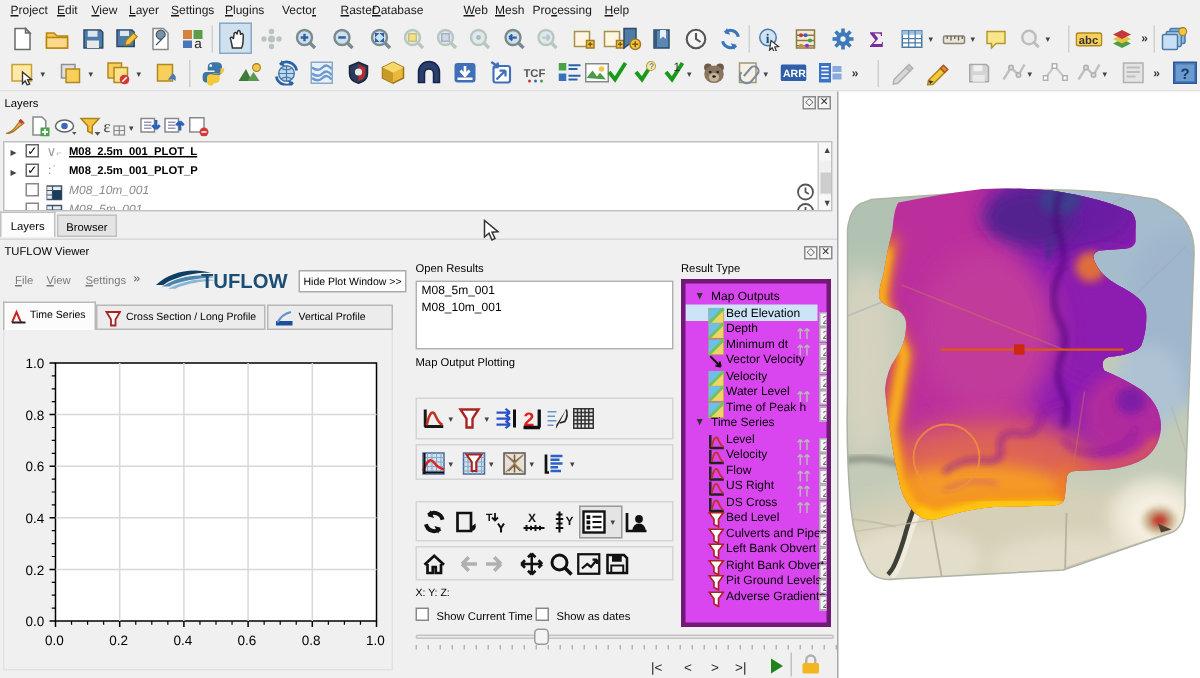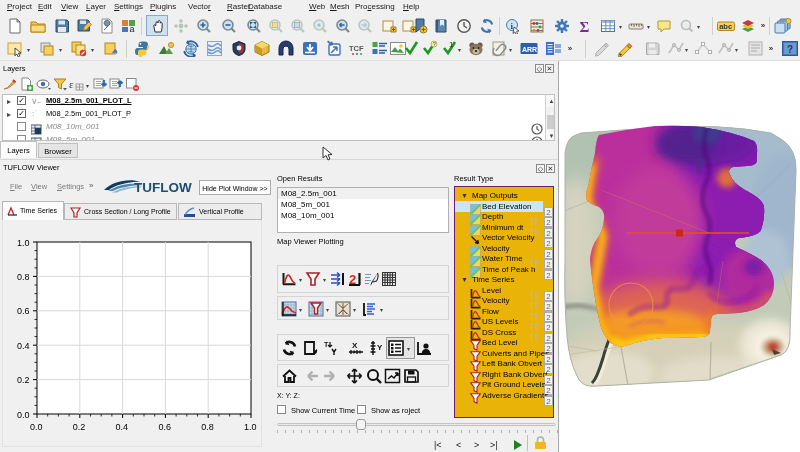--- a/index.html
+++ b/index.html
@@ -588,21 +588,21 @@
     </div>
 
   <div class="abs" style="left:2px;top:33px;width:553px;height:47px;background:#fff;border:1px solid #c0c0c0;overflow:hidden">
     <div class="abs" style="left:4px;top:2px;font-size:8px;color:#444">▸</div>
     <div class="abs" style="left:14px;top:1px;width:9px;height:9px;border:1px solid #666;background:#fff;font-size:8px;line-height:8px;text-align:center">✓</div>
     <div class="abs" style="left:28px;top:1px;font-size:9px;color:#9a9a9a">∨<span style="font-size:6px">⌐</span></div>
     <div class="abs" style="left:43px;top:1px;font-size:7.5px;font-weight:bold;text-decoration:underline">M08_2.5m_001_PLOT_L</div>
     <div class="abs" style="left:4px;top:15px;font-size:8px;color:#444">▸</div>
     <div class="abs" style="left:14px;top:14px;width:9px;height:9px;border:1px solid #666;background:#fff;font-size:8px;line-height:8px;text-align:center">✓</div>
     <div class="abs" style="left:29px;top:14px;font-size:8px;color:#888;letter-spacing:1px">:˙</div>
-    <div class="abs" style="left:43px;top:14px;font-size:7.5px;font-weight:normal">M08_2.5m_001_PLOT_P</div>
+    <div class="abs" style="left:43px;top:14px;font-size:7.5px;font-weight:bold">M08_2.5m_001_PLOT_P</div>
     <div class="abs" style="left:14px;top:27px;width:9px;height:9px;border:1px solid #888;background:#fff"></div>
     <div class="abs" style="left:28px;top:26px"><svg width="11" height="11">
           <rect x="0" y="1" width="10" height="9" fill="#e8eef4" stroke="#456" stroke-width="1"></rect>
           <path d="M0 4 h10 M4 1 v9 M0 7 h10" stroke="#456" stroke-width="0.8"></path>
           <rect x="4" y="4" width="6" height="6" fill="#1b3c5c"></rect>
         </svg></div>
     <div class="abs" style="left:43px;top:27px;font-size:8px;font-style:italic;color:#8a8a8a">M08_10m_001</div>
     <div class="abs" style="left:14px;top:40px;width:9px;height:9px;border:1px solid #888;background:#fff"></div>
     <div class="abs" style="left:28px;top:39px"><svg width="11" height="11">
           <rect x="0" y="1" width="10" height="9" fill="#e8eef4" stroke="#456" stroke-width="1"></rect>
@@ -744,25 +744,24 @@
           <text x="112.6" y="210">0.4</text>
           <text x="155.4" y="210">0.6</text>
           <text x="198.2" y="210">0.8</text>
           <text x="241" y="210">1.0</text>
       </g>
     </svg>
   </div>
 
   <div class="abs" style="left:277px;top:14px;font-size:7.5px">Open Results</div>
   <div class="abs" style="left:277px;top:27px;width:172px;height:46px;background:#fff;border:1px solid #b0b0b0;font-size:8px">
-    <div style="background:#f0f0f0;padding:1px 0 0 3px;height:11px">M08_2.5m_001</div>
     <div style="padding:1px 0 0 3px;height:11px">M08_5m_001</div>
     <div style="padding:1px 0 0 3px;height:11px">M08_10m_001</div>
   </div>
-  <div class="abs" style="left:277px;top:77px;font-size:7.5px">Map Viewer Plotting</div>
+  <div class="abs" style="left:277px;top:77px;font-size:7.5px">Map Output Plotting</div>
   <div id="mframe1" class="abs" style="left:277px;top:105px;width:172px;height:28px;border:1px solid #d4d4d4">
       <div class="i" style="left:3px;top:4px;width:16px;height:17px">
         <svg width="16" height="16" viewBox="0 0 16 16">
           <path d="M2.5 2 V13.5 M2 13.3 H14.5" stroke="#181818" stroke-width="2"></path>
           <path d="M3.5 12.5 C5.5 2.5 8 2.5 9.5 6.5 C10.8 9.5 12.5 11.5 14 12.2" stroke="#c23326" stroke-width="1.7" fill="none"></path>
         </svg>
       </div>
 <div class="dd" style="left:19px;top:4px">▾</div>
 <div class="i" style="left:27px;top:4px;width:16px;height:17px">
         <svg width="16" height="16" viewBox="0 0 16 16">
@@ -921,21 +920,21 @@
           <path d="M2 2 h11 l2 2 V14 H2 Z" fill="none" stroke="#111" stroke-width="1.7"></path>
           <rect x="5" y="2.5" width="6.5" height="4" fill="#111"></rect>
           <rect x="4.5" y="9" width="8" height="5" fill="none" stroke="#111" stroke-width="1.3"></rect>
         </svg>
       </div>
     </div>
   <div class="abs" style="left:277px;top:232px;font-size:7px">X: Y: Z:</div>
   <div class="abs" style="left:277px;top:245px;width:9px;height:9px;border:1px solid #888;background:#fff"></div>
   <div class="abs" style="left:291px;top:246px;font-size:7.5px">Show Current Time</div>
   <div class="abs" style="left:357px;top:245px;width:9px;height:9px;border:1px solid #888;background:#fff"></div>
-  <div class="abs" style="left:371px;top:246px;font-size:7.5px">Show as roject</div>
+  <div class="abs" style="left:371px;top:246px;font-size:7.5px">Show as dates</div>
 
   <div class="abs" style="left:277px;top:263px;width:279px;height:3px;background:#e8e8e8;border:1px solid #c4c4c4;border-radius:2px"></div>
   <div class="abs" style="left:356px;top:259px;width:10px;height:11px;background:#f4f4f4;border:1px solid #999;border-radius:3px"></div>
   <div id="ticks" class="abs" style="left:277px;top:270px;width:279px;height:4px">
       <div class="abs" style="left:0px;top:0;width:1px;height:2.5px;background:#b4b4b4"></div>
       <div class="abs" style="left:8px;top:0;width:1px;height:2.5px;background:#b4b4b4"></div>
       <div class="abs" style="left:16px;top:0;width:1px;height:2.5px;background:#b4b4b4"></div>
       <div class="abs" style="left:24px;top:0;width:1px;height:2.5px;background:#b4b4b4"></div>
       <div class="abs" style="left:32px;top:0;width:1px;height:2.5px;background:#b4b4b4"></div>
       <div class="abs" style="left:40px;top:0;width:1px;height:2.5px;background:#b4b4b4"></div>
@@ -980,21 +979,21 @@
       </svg></div>
   <div class="abs" style="left:527px;top:275px;width:1px;height:16px;background:#c0c0c0"></div>
   <div class="abs" style="left:534px;top:276px"><svg width="13" height="14">
         <rect x="1" y="6" width="11" height="7" rx="1" fill="#f5b520"></rect>
         <path d="M3.5 6 V4 a3 3 0 0 1 6 0 V6" stroke="#b0b0b0" stroke-width="1.6" fill="none"></path>
       </svg></div>
 
   <div class="winbtn" style="left:536px;top:4px">◇</div>
   <div class="winbtn" style="left:546px;top:4px">✕</div>
   <div class="abs" style="left:454px;top:14px;font-size:7.5px">Result Type</div>
-  <div id="rtree" class="abs" style="left:454px;top:26px;width:100px;height:232px;background:#eab308;border:1px solid #701a75;overflow:hidden">
+  <div id="rtree" class="abs" style="left:454px;top:26px;width:100px;height:232px;background:#d946ef;border:3px solid #701a75;overflow:hidden">
       <div class="abs" style="left:6px;top:5.0px;font-size:7px;color:#333">▼</div>
 <div class="abs" style="left:17px;top:4.0px;font-size:8px;white-space:nowrap">Map Outputs</div>
 <div class="abs" style="left:0px;top:13.5px;width:88px;height:11px;background:#cde4f7;"></div>
 <div class="abs" style="left:15px;top:13.5px;width:12px;height:11px"><svg width="11" height="11" viewBox="0 0 11 11">
           <rect x="0.5" y="0.5" width="10" height="10" fill="#f0d468" stroke="#b09a40" stroke-width="0.5"></rect>
           <path d="M0.5 0.5 L10.5 0.5 L0.5 10.5 Z" fill="#6cc0ee"></path>
           <path d="M0.5 10.5 L10.5 0.5" stroke="#72c25e" stroke-width="2"></path>
         </svg></div>
 <div class="abs" style="left:27px;top:14.5px;font-size:8px;white-space:nowrap">Bed Elevation</div>
 <div class="abs" style="left:89px;top:13.5px"><span style="display:inline-block;width:9px;height:10px;border:1px solid #aaa;background:#f4f4f4;color:#666;font-size:8px;line-height:10px;text-align:center">2</span></div>
@@ -1028,21 +1027,21 @@
           <path d="M0.5 0.5 L10.5 0.5 L0.5 10.5 Z" fill="#6cc0ee"></path>
           <path d="M0.5 10.5 L10.5 0.5" stroke="#72c25e" stroke-width="2"></path>
         </svg></div>
 <div class="abs" style="left:27px;top:56.5px;font-size:8px;white-space:nowrap">Velocity</div>
 <div class="abs" style="left:89px;top:55.5px"><span style="display:inline-block;width:9px;height:10px;border:1px solid #aaa;background:#f4f4f4;color:#666;font-size:8px;line-height:10px;text-align:center">2</span></div>
 <div class="abs" style="left:15px;top:66.0px;width:12px;height:11px"><svg width="11" height="11" viewBox="0 0 11 11">
           <rect x="0.5" y="0.5" width="10" height="10" fill="#f0d468" stroke="#b09a40" stroke-width="0.5"></rect>
           <path d="M0.5 0.5 L10.5 0.5 L0.5 10.5 Z" fill="#6cc0ee"></path>
           <path d="M0.5 10.5 L10.5 0.5" stroke="#72c25e" stroke-width="2"></path>
         </svg></div>
-<div class="abs" style="left:27px;top:67.0px;font-size:8px;white-space:nowrap">Water Time</div>
+<div class="abs" style="left:27px;top:67.0px;font-size:8px;white-space:nowrap">Water Level</div>
 <div class="abs" style="left:74px;top:67.0px"><svg width="10" height="10" viewBox="0 0 10 10">
           <path d="M2.5 9 V2 m0 0 L0.8 3.8 M2.5 2 l1.7 1.8 M7 9 V2 m0 0 L5.3 3.8 M7 2 l1.7 1.8" stroke="#b8b8b8" stroke-width="1" fill="none"></path>
         </svg></div>
 <div class="abs" style="left:89px;top:66.0px"><span style="display:inline-block;width:9px;height:10px;border:1px solid #aaa;background:#f4f4f4;color:#666;font-size:8px;line-height:10px;text-align:center">2</span></div>
 <div class="abs" style="left:15px;top:76.5px;width:12px;height:11px"><svg width="11" height="11" viewBox="0 0 11 11">
           <rect x="0.5" y="0.5" width="10" height="10" fill="#f0d468" stroke="#b09a40" stroke-width="0.5"></rect>
           <path d="M0.5 0.5 L10.5 0.5 L0.5 10.5 Z" fill="#6cc0ee"></path>
           <path d="M0.5 10.5 L10.5 0.5" stroke="#72c25e" stroke-width="2"></path>
         </svg></div>
 <div class="abs" style="left:27px;top:77.5px;font-size:8px;white-space:nowrap">Time of Peak h</div>
@@ -1073,21 +1072,21 @@
         </svg></div>
 <div class="abs" style="left:27px;top:119.5px;font-size:8px;white-space:nowrap">Flow</div>
 <div class="abs" style="left:74px;top:119.5px"><svg width="10" height="10" viewBox="0 0 10 10">
           <path d="M2.5 9 V2 m0 0 L0.8 3.8 M2.5 2 l1.7 1.8 M7 9 V2 m0 0 L5.3 3.8 M7 2 l1.7 1.8" stroke="#b8b8b8" stroke-width="1" fill="none"></path>
         </svg></div>
 <div class="abs" style="left:89px;top:118.5px"><span style="display:inline-block;width:9px;height:10px;border:1px solid #aaa;background:#f4f4f4;color:#666;font-size:8px;line-height:10px;text-align:center">2</span></div>
 <div class="abs" style="left:15px;top:129.0px;width:12px;height:11px"><svg width="11" height="11" viewBox="0 0 11 11">
           <path d="M1.5 1 V9.8 M1 9.7 H10.5" stroke="#222" stroke-width="1.7"></path>
           <path d="M2.5 9 C4 1.5 5.8 1.5 7 4.5 C8 7 9.5 8.5 10.3 9" stroke="#c23326" stroke-width="1.3" fill="none"></path>
         </svg></div>
-<div class="abs" style="left:27px;top:130.0px;font-size:8px;white-space:nowrap">US Levels</div>
+<div class="abs" style="left:27px;top:130.0px;font-size:8px;white-space:nowrap">US Right</div>
 <div class="abs" style="left:74px;top:130.0px"><svg width="10" height="10" viewBox="0 0 10 10">
           <path d="M2.5 9 V2 m0 0 L0.8 3.8 M2.5 2 l1.7 1.8 M7 9 V2 m0 0 L5.3 3.8 M7 2 l1.7 1.8" stroke="#b8b8b8" stroke-width="1" fill="none"></path>
         </svg></div>
 <div class="abs" style="left:89px;top:129.0px"><span style="display:inline-block;width:9px;height:10px;border:1px solid #aaa;background:#f4f4f4;color:#666;font-size:8px;line-height:10px;text-align:center">2</span></div>
 <div class="abs" style="left:15px;top:139.5px;width:12px;height:11px"><svg width="11" height="11" viewBox="0 0 11 11">
           <path d="M1.5 1 V9.8 M1 9.7 H10.5" stroke="#222" stroke-width="1.7"></path>
           <path d="M2.5 9 C4 1.5 5.8 1.5 7 4.5 C8 7 9.5 8.5 10.3 9" stroke="#c23326" stroke-width="1.3" fill="none"></path>
         </svg></div>
 <div class="abs" style="left:27px;top:140.5px;font-size:8px;white-space:nowrap">DS Cross</div>
 <div class="abs" style="left:74px;top:140.5px"><svg width="10" height="10" viewBox="0 0 10 10">

